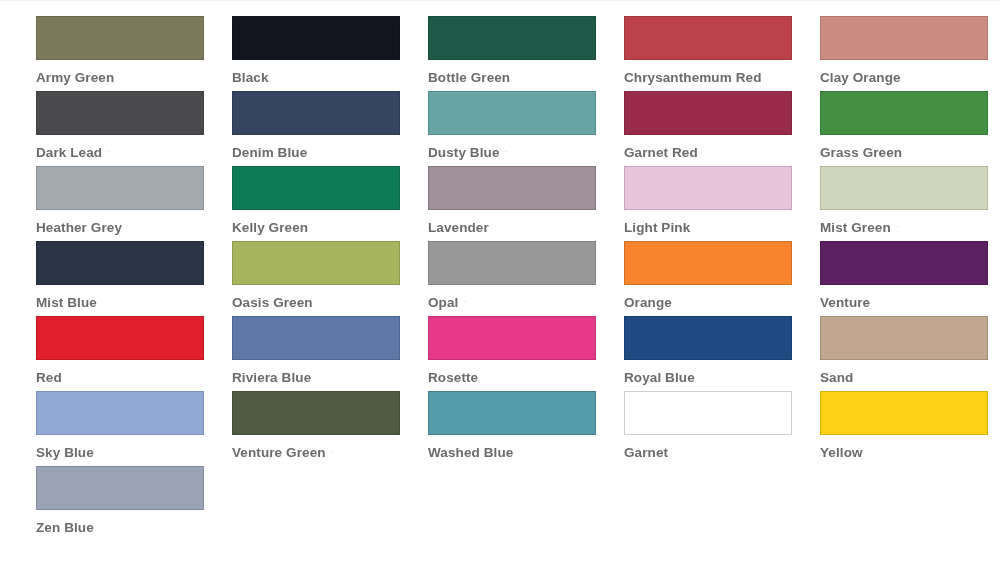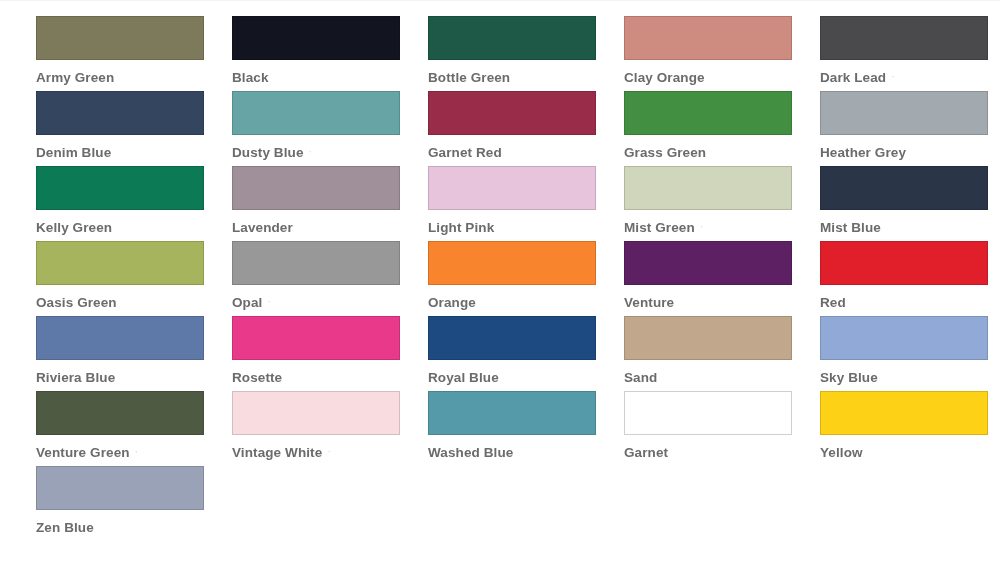--- a/index.html
+++ b/index.html
@@ -85,20 +85,24 @@
     </div>
     <div class="swatch-cell">
       <div class="swatch-chip" style="background-color: rgb(18, 21, 32);"></div>
       <span class="swatch-label">Black</span>
     </div>
     <div class="swatch-cell">
       <div class="swatch-chip" style="background-color: rgb(30, 89, 71);"></div>
       <span class="swatch-label">Bottle Green</span>
     </div>
     <div class="swatch-cell">
+      <div class="swatch-chip" style="background-color: rgb(188, 66, 74);"></div>
+      <span class="swatch-label">Chrysanthemum Red</span>
+    </div>
+    <div class="swatch-cell">
       <div class="swatch-chip" style="background-color: rgb(206, 139, 128);"></div>
       <span class="swatch-label">Clay Orange</span>
     </div>
     <div class="swatch-cell">
       <div class="swatch-chip" style="background-color: rgb(74, 74, 76);"></div>
       <span class="swatch-label">Dark Lead<span class="swatch-label-mark">·</span></span>
     </div>
     <div class="swatch-cell">
       <div class="swatch-chip" style="background-color: rgb(52, 69, 95);"></div>
       <span class="swatch-label">Denim Blue</span>
@@ -177,24 +181,20 @@
     </div>
     <div class="swatch-cell">
       <div class="swatch-chip" style="background-color: rgb(144, 169, 215);"></div>
       <span class="swatch-label">Sky Blue</span>
     </div>
     <div class="swatch-cell">
       <div class="swatch-chip" style="background-color: rgb(78, 90, 65);"></div>
       <span class="swatch-label">Venture Green<span class="swatch-label-mark">·</span></span>
     </div>
     <div class="swatch-cell">
-      <div class="swatch-chip" style="background-color: rgb(248, 220, 223);"></div>
-      <span class="swatch-label">Vintage White<span class="swatch-label-mark">·</span></span>
-    </div>
-    <div class="swatch-cell">
       <div class="swatch-chip" style="background-color: rgb(84, 154, 168);"></div>
       <span class="swatch-label">Washed Blue</span>
     </div>
     <div class="swatch-cell">
       <div class="swatch-chip is-white" style="background-color: rgb(255, 255, 255);"></div>
       <span class="swatch-label">Garnet</span>
     </div>
     <div class="swatch-cell">
       <div class="swatch-chip" style="background-color: rgb(252, 209, 22);"></div>
       <span class="swatch-label">Yellow</span>

